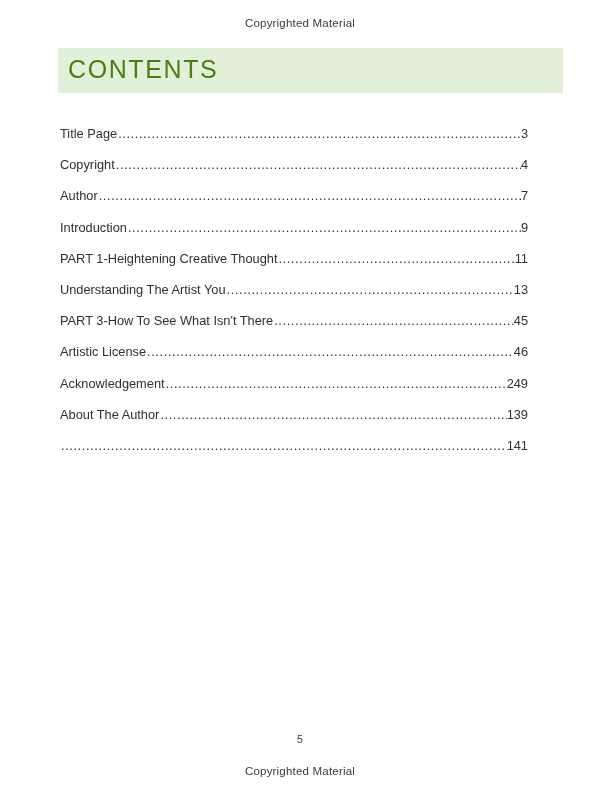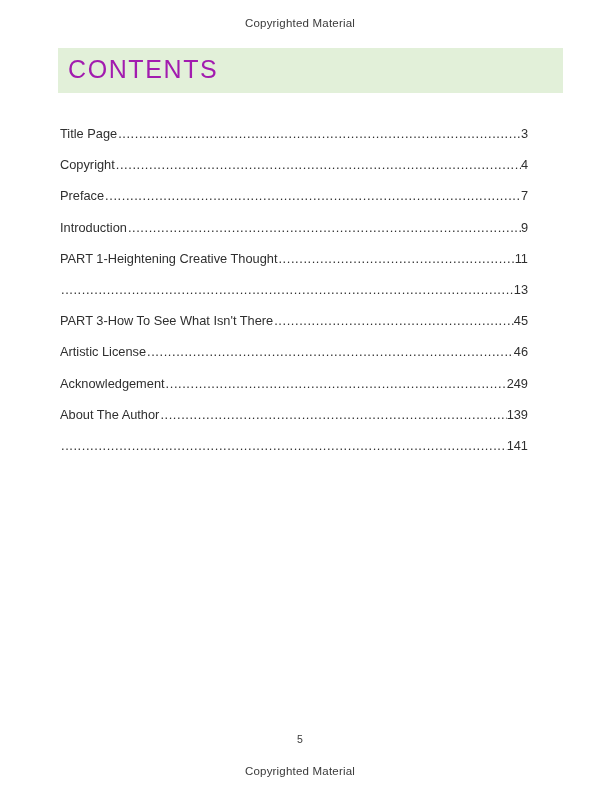--- a/index.html
+++ b/index.html
@@ -48,21 +48,21 @@
     width: 505px;
     height: 45px;
     background: #e2f0d9;
   }
   .title-band .title-text {
     position: absolute;
     left: 10px;
     top: 7px;
     font-size: 25px;
     letter-spacing: 1.6px;
-    color: #a21caf;
+    color: #4d7c0f;
     font-weight: 400;
   }
   .toc {
     position: absolute;
     top: 126px;
     left: 60px;
     width: 468px;
   }
   .toc-entry {
     display: flex;
@@ -114,35 +114,36 @@
         <span class="label">Title Page</span>
         <span class="leader">.......................................................................................................................................................</span>
         <span class="page-num">3</span>
       </div>
       <div class="toc-entry">
         <span class="label">Copyright</span>
         <span class="leader">.......................................................................................................................................................</span>
         <span class="page-num">4</span>
       </div>
       <div class="toc-entry">
-        <span class="label">Preface</span>
+        <span class="label">Author</span>
         <span class="leader">.......................................................................................................................................................</span>
         <span class="page-num">7</span>
       </div>
       <div class="toc-entry">
         <span class="label">Introduction</span>
         <span class="leader">.......................................................................................................................................................</span>
         <span class="page-num">9</span>
       </div>
       <div class="toc-entry">
         <span class="label">PART 1-Heightening Creative Thought</span>
         <span class="leader">.......................................................................................................................................................</span>
         <span class="page-num">11</span>
       </div>
       <div class="toc-entry">
+        <span class="label">Understanding The Artist You</span>
         <span class="leader">.......................................................................................................................................................</span>
         <span class="page-num">13</span>
       </div>
       <div class="toc-entry">
         <span class="label">PART 3-How To See What Isn't There</span>
         <span class="leader">.......................................................................................................................................................</span>
         <span class="page-num">45</span>
       </div>
       <div class="toc-entry">
         <span class="label">Artistic License</span>

